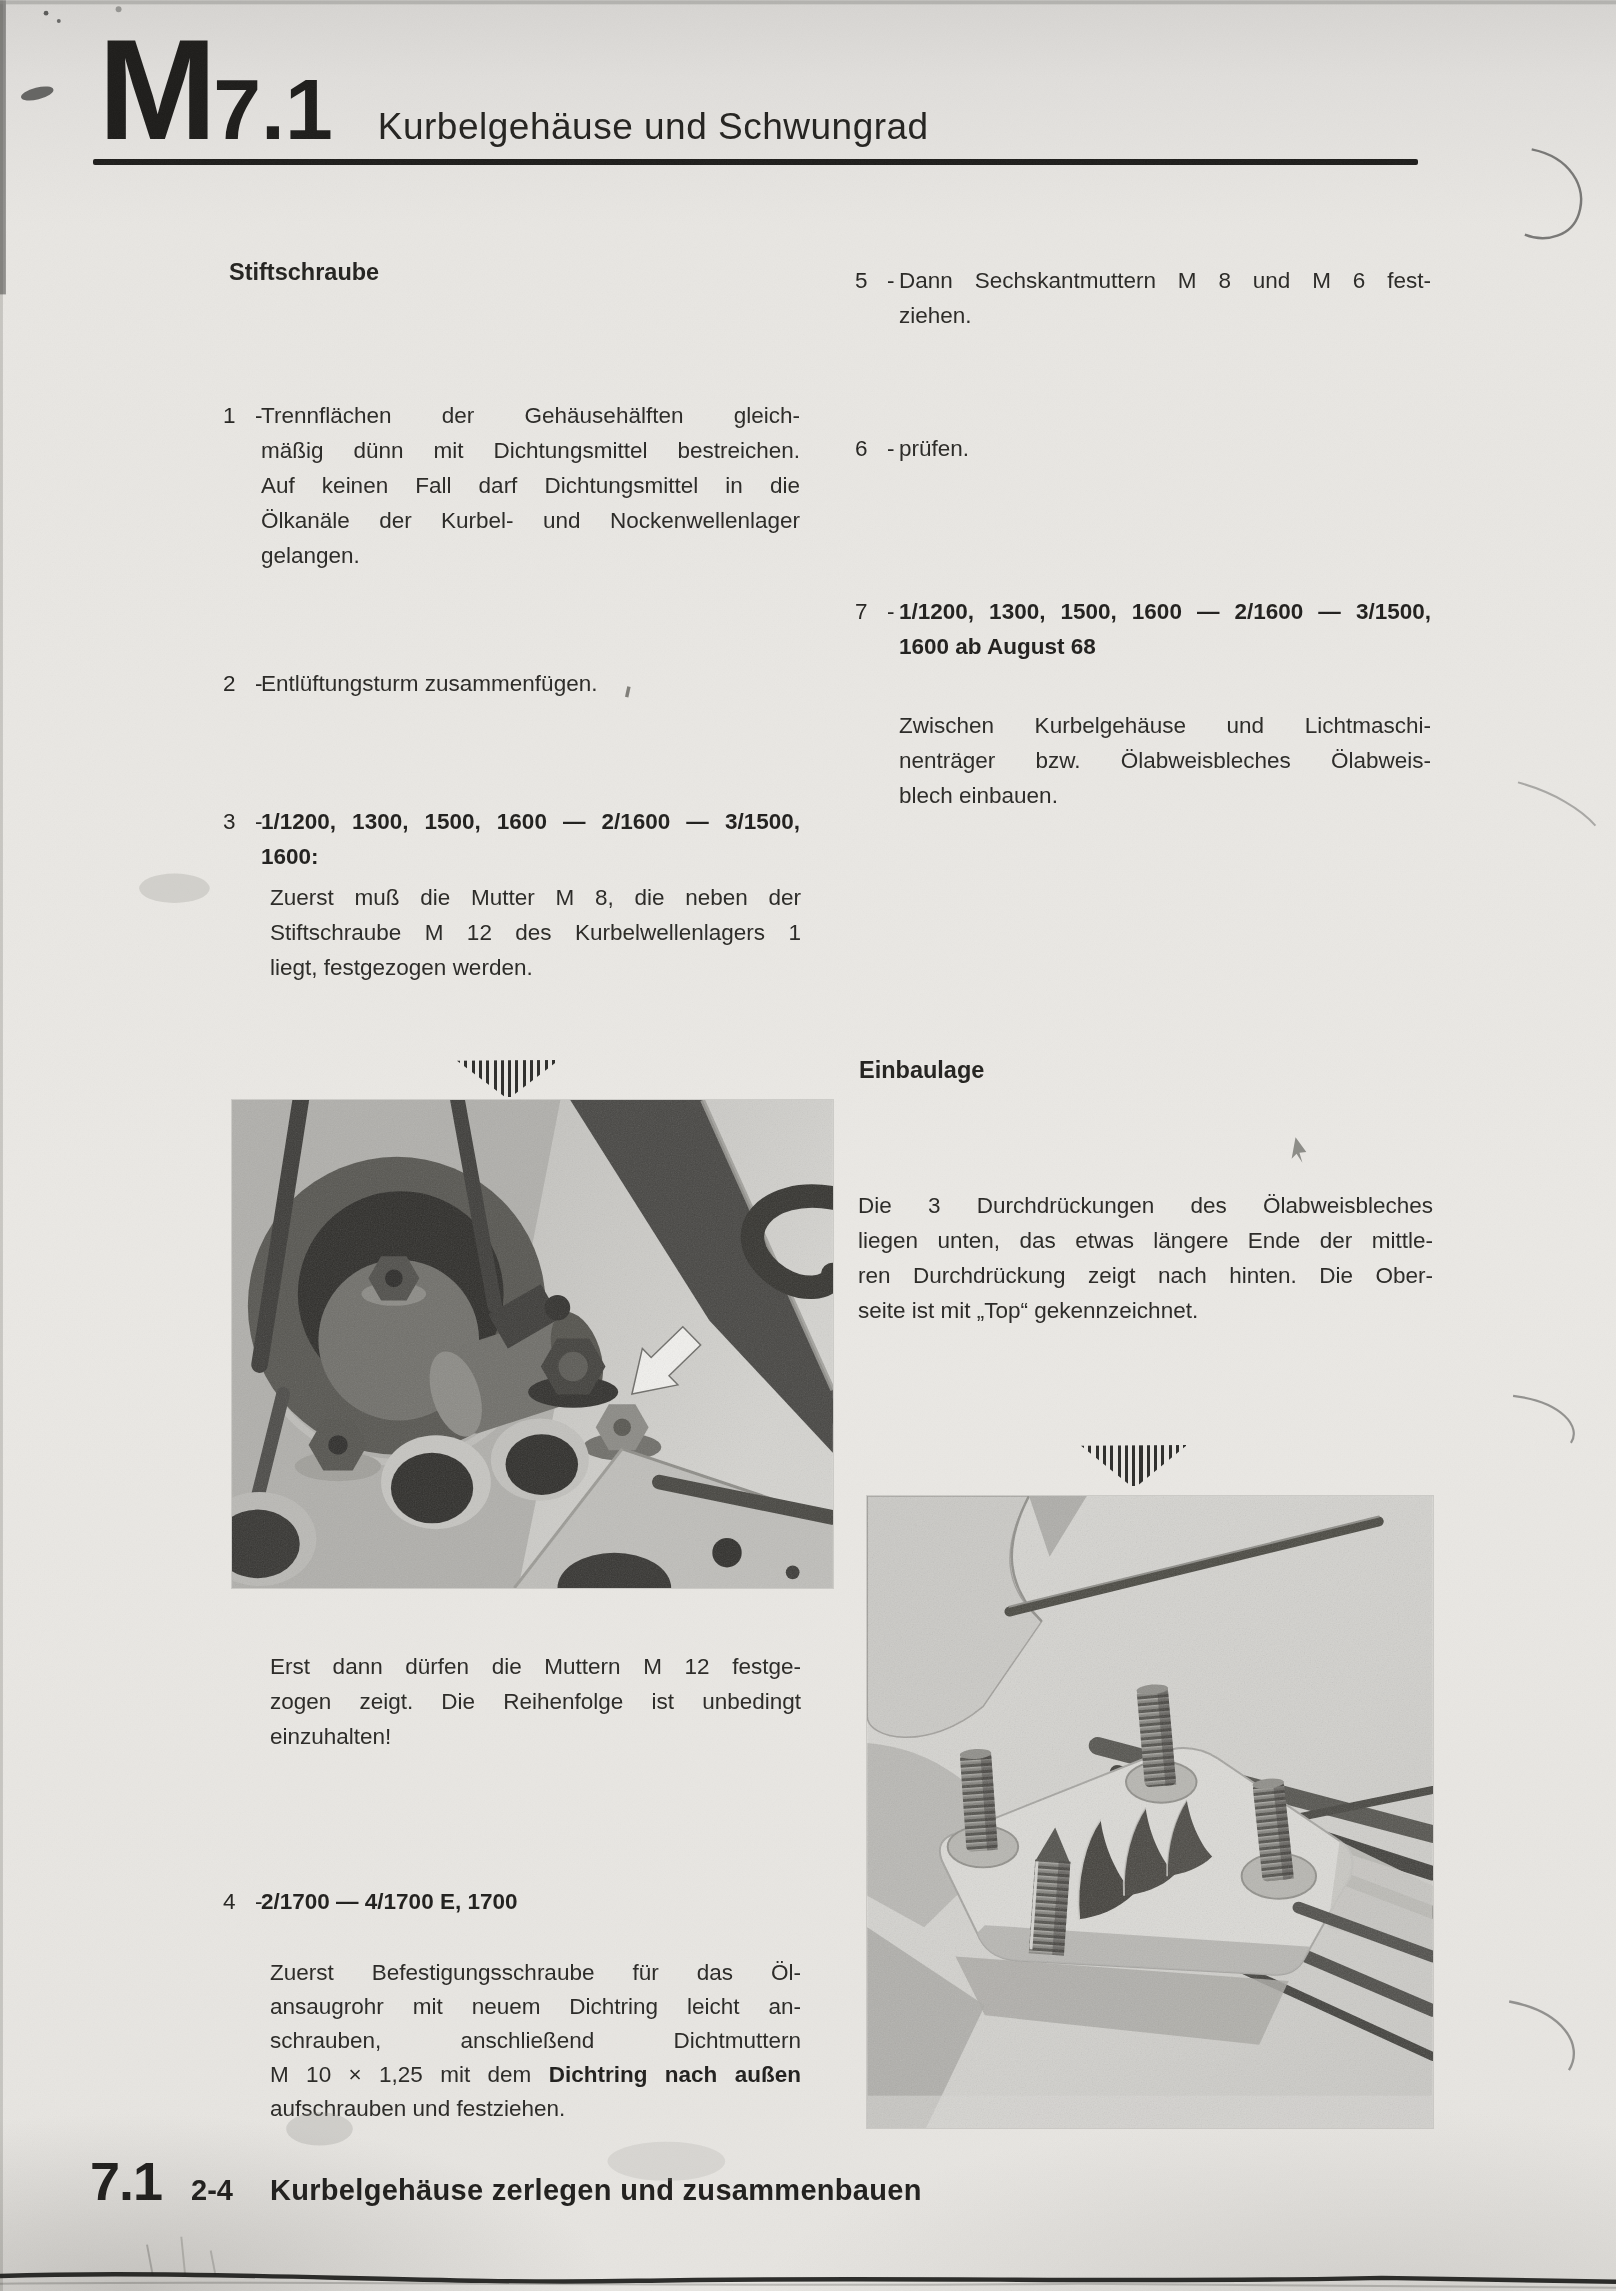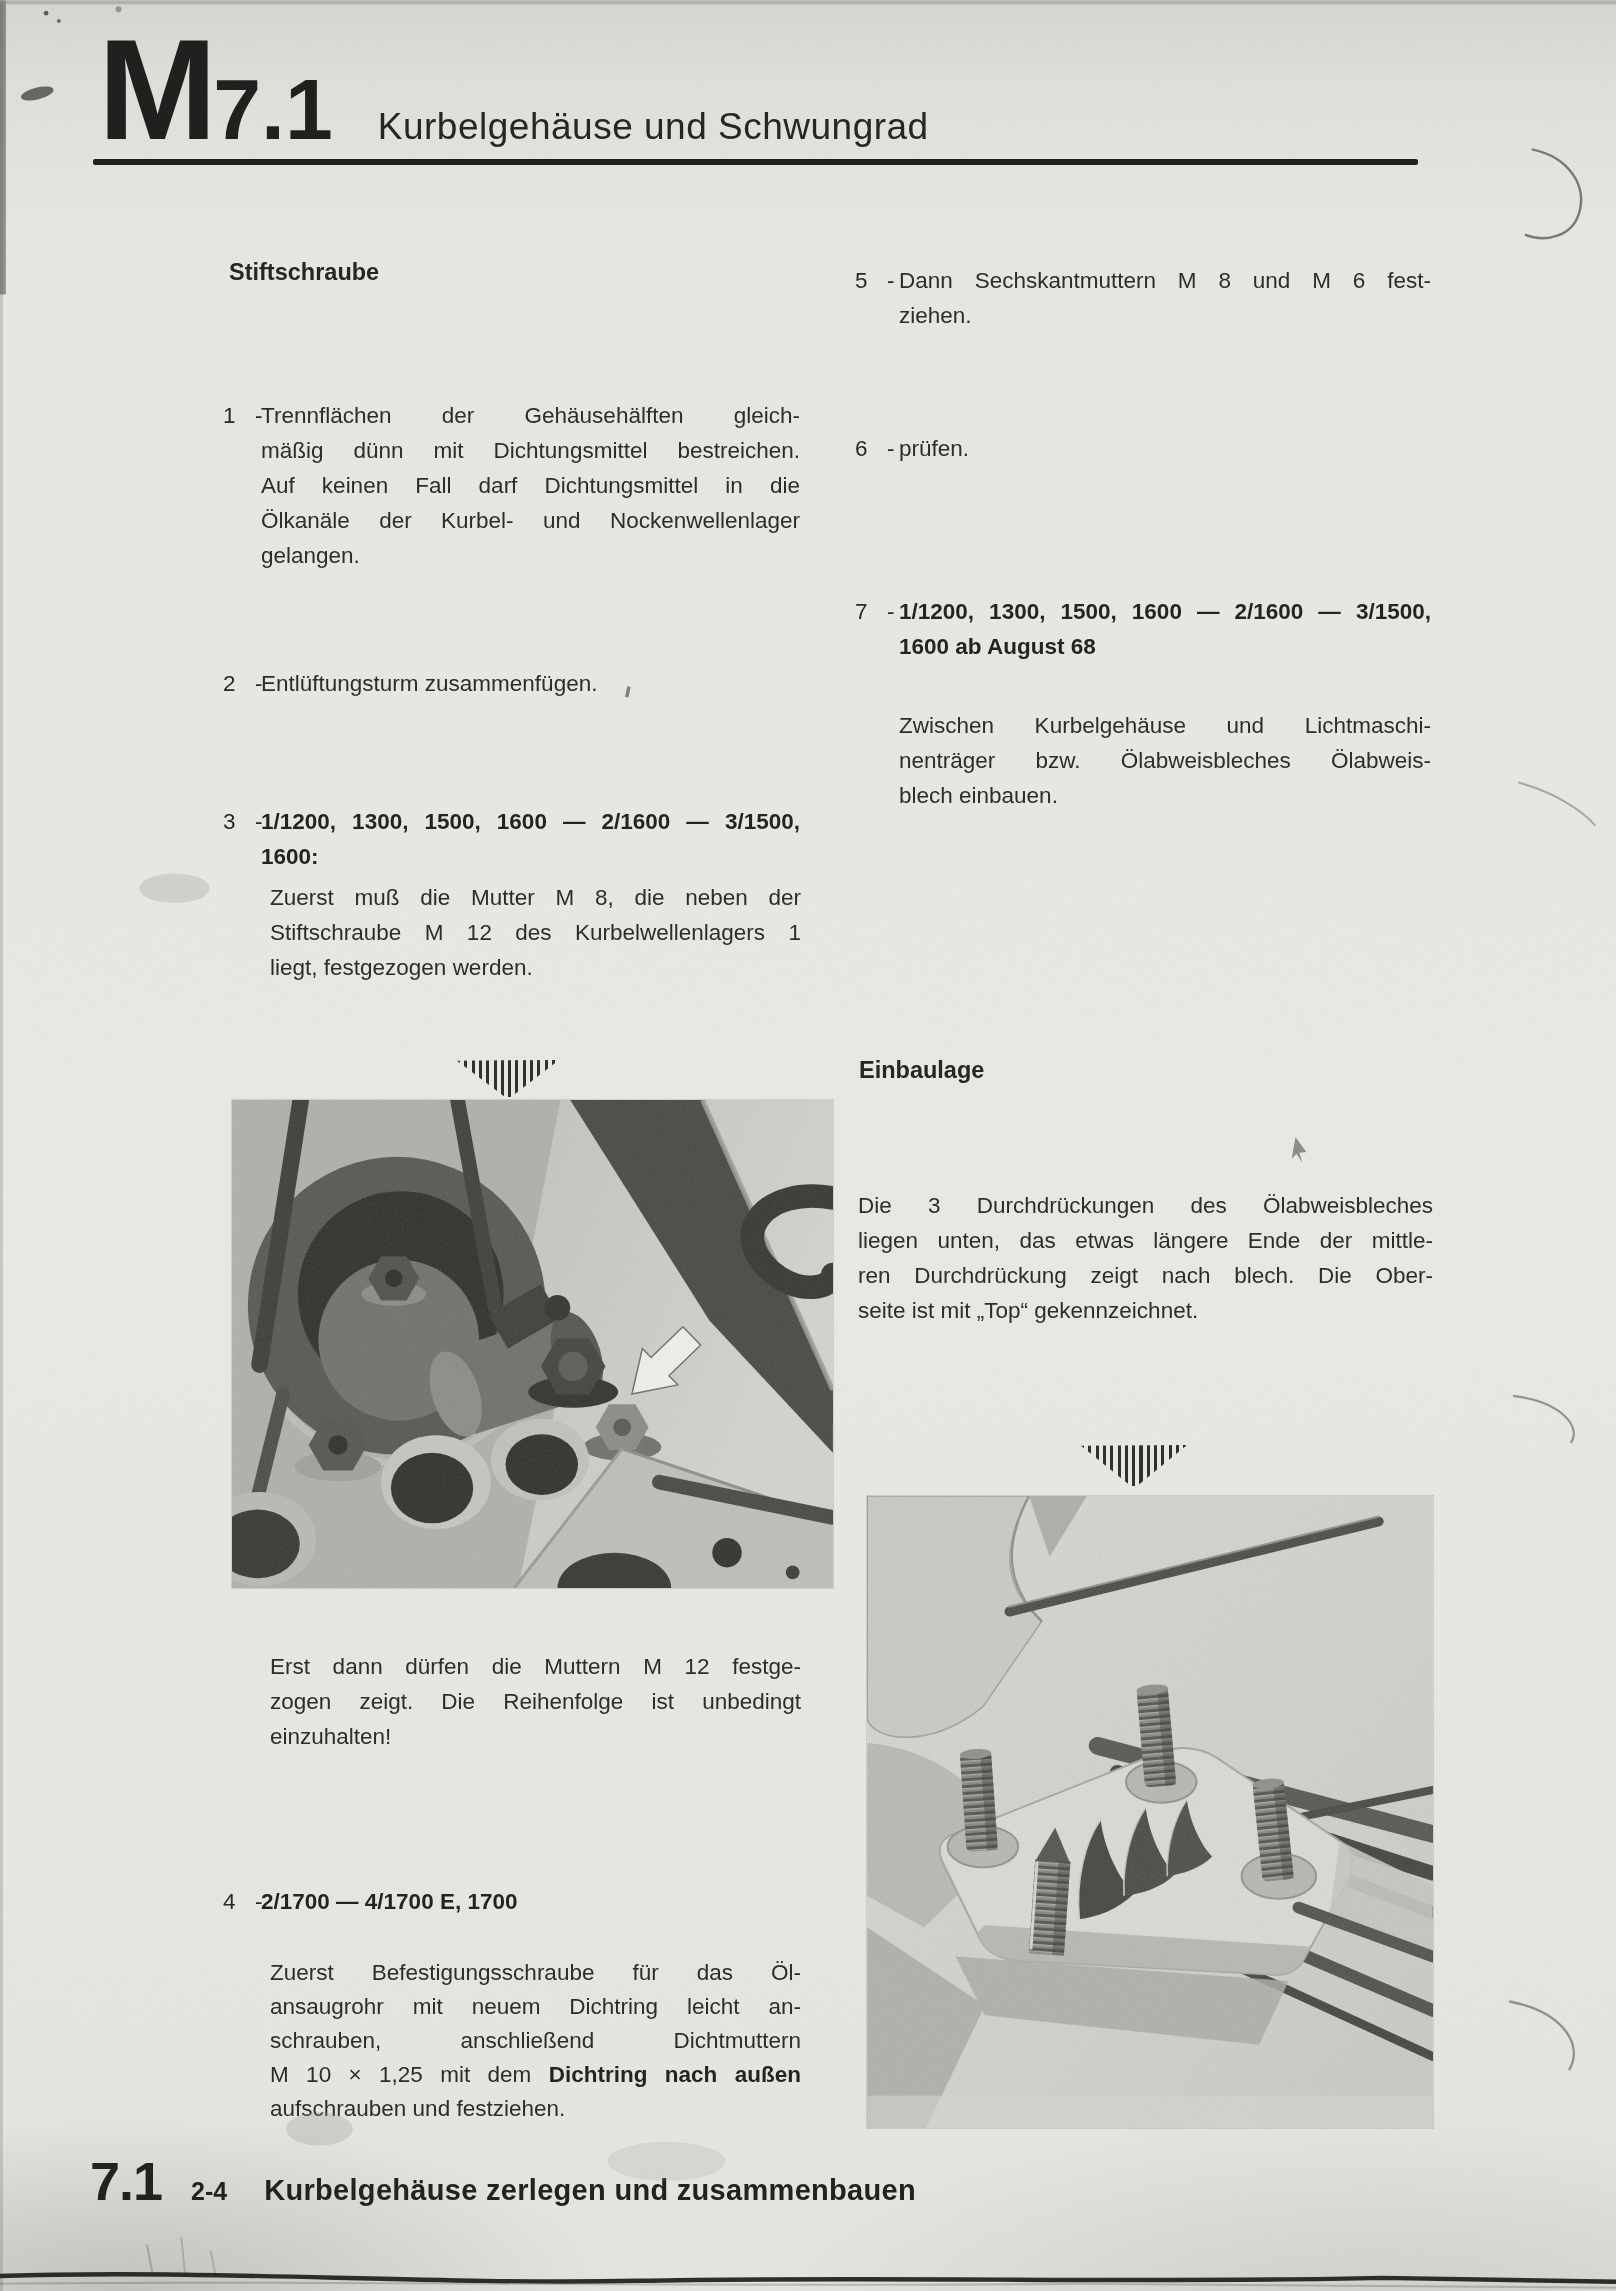--- a/index.html
+++ b/index.html
@@ -35,21 +35,21 @@
   .tri{
     position:absolute;
     background:repeating-linear-gradient(90deg,#1d1d1b 0 3.1px,rgba(0,0,0,0) 3.1px 7.3px);
     clip-path:polygon(0 2%,100% 0,53% 100%,47% 100%);
     opacity:.92;
   }
   figure.photo{position:absolute;margin:0;padding:0;line-height:0;box-shadow:0 0 0 1px rgba(120,119,115,.25);}
   
   .ftr{position:absolute;left:90px;top:2150px;display:flex;align-items:baseline;color:#1f1e1c;}
   .ftr .fsec{font-size:54px;font-weight:700;letter-spacing:-1px;}
-  .ftr .fpage{font-size:25px;font-weight:700;margin-left:29px;}
+  .ftr .fpage{font-size:29px;font-weight:700;margin-left:29px;}
   .ftr .ftitle{font-size:29px;font-weight:700;margin-left:37px;letter-spacing:0.3px;}
   .artifacts{position:absolute;left:0;top:0;pointer-events:none;}
 </style>
 </head>
 <body>
 
 <div class="page">
 
   <div class="hdr">
     <span class="letter">M</span>
@@ -234,21 +234,21 @@
   <div class="para lines" style="left:899px;top:708px;width:532px;">
       <div class="ln">Zwischen Kurbelgehäuse und Lichtmaschi-</div>
       <div class="ln">nenträger bzw. Ölabweisbleches Ölabweis-</div>
       <div class="ln last">blech einbauen.</div>
     </div>
 
   <div class="subhead" style="left:859px;top:1057px;">Einbaulage</div>
   <div class="para lines" style="left:858px;top:1188px;width:575px;">
       <div class="ln">Die 3 Durchdrückungen des Ölabweisbleches</div>
       <div class="ln">liegen unten, das etwas längere Ende der mittle-</div>
-      <div class="ln">ren Durchdrückung zeigt nach blech. Die Ober-</div>
+      <div class="ln">ren Durchdrückung zeigt nach hinten. Die Ober-</div>
       <div class="ln last">seite ist mit „Top“ gekennzeichnet.</div>
     </div>
 
   <div class="tri" style="left:1081px;top:1445px;width:106px;height:41px;"></div>
 
   <figure class="photo" style="left:867px;top:1496px;">
     <svg width="566" height="632" viewBox="0 0 577 645" role="img" aria-label="Ölabweisblech mit drei Durchdrückungen auf Stiftschrauben montiert">
       <defs>
         <linearGradient id="p2bg" x1="0" y1="0" x2="1" y2="1">
           <stop offset="0" stop-color="#d8d7d3"></stop>

